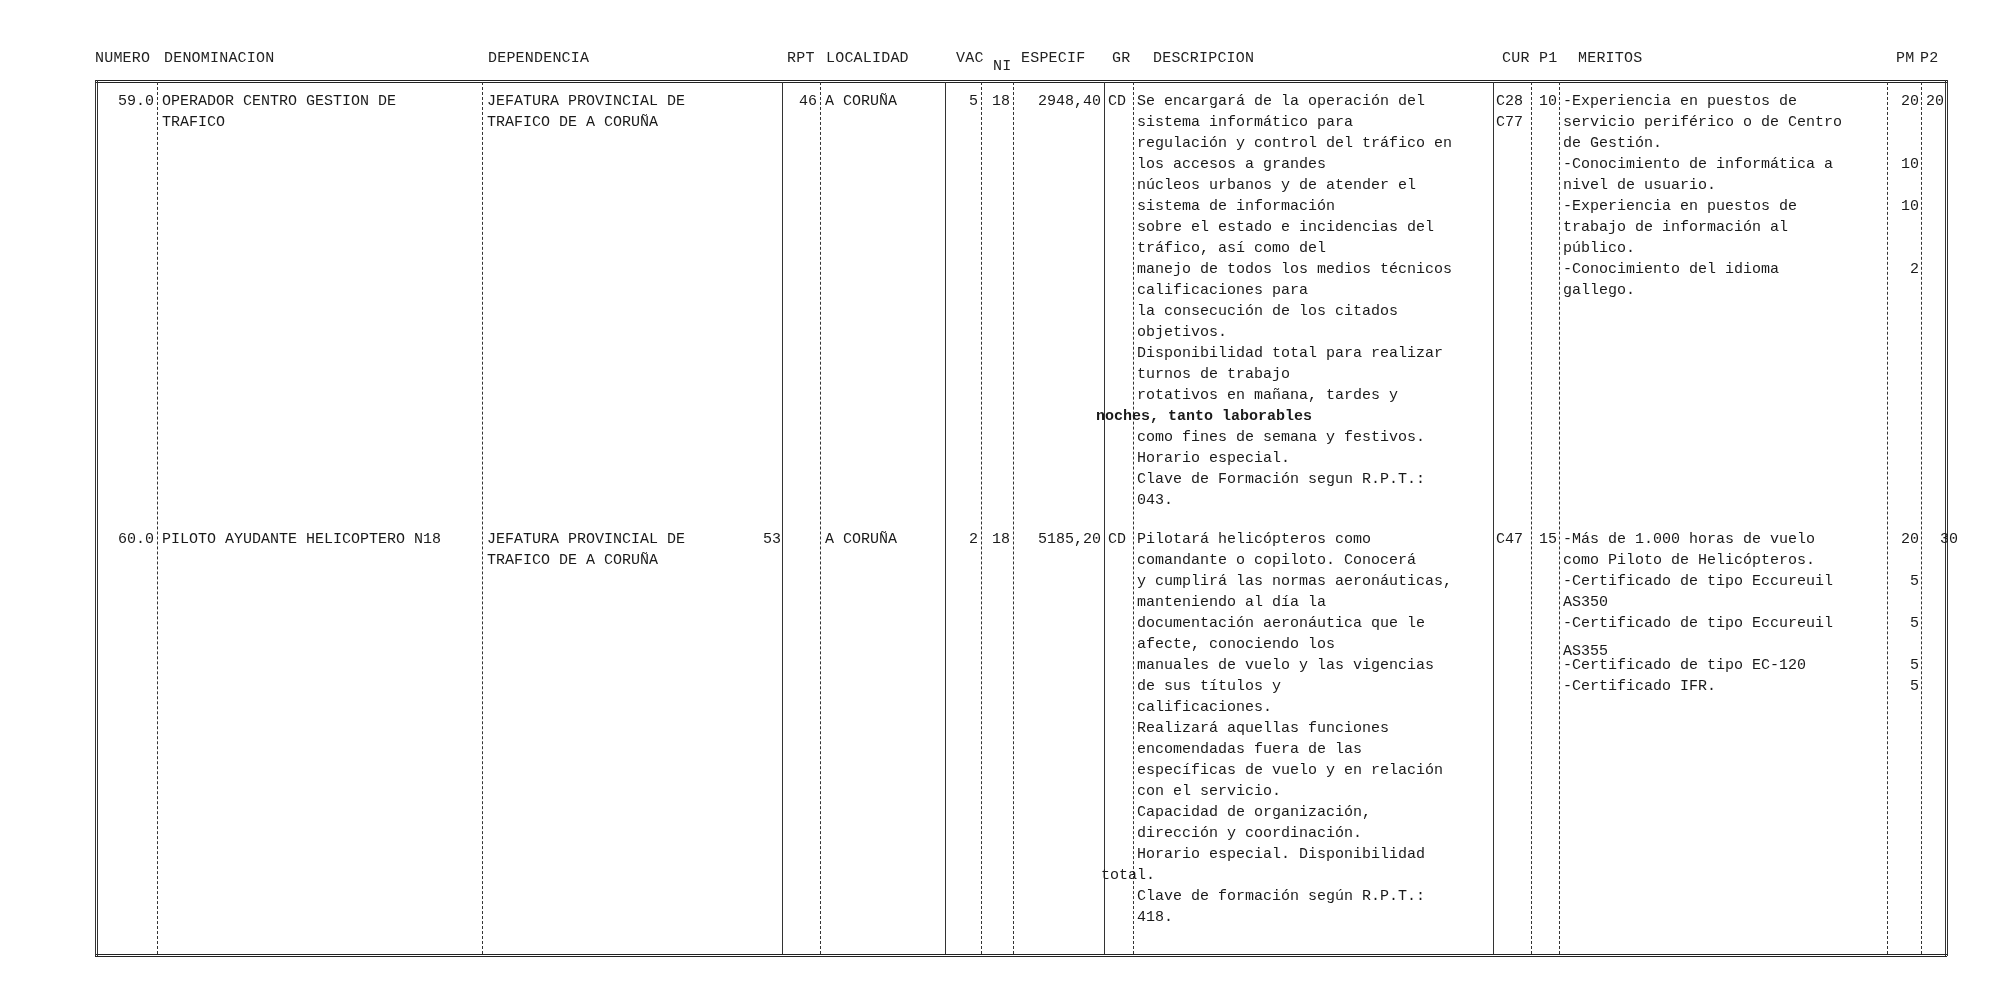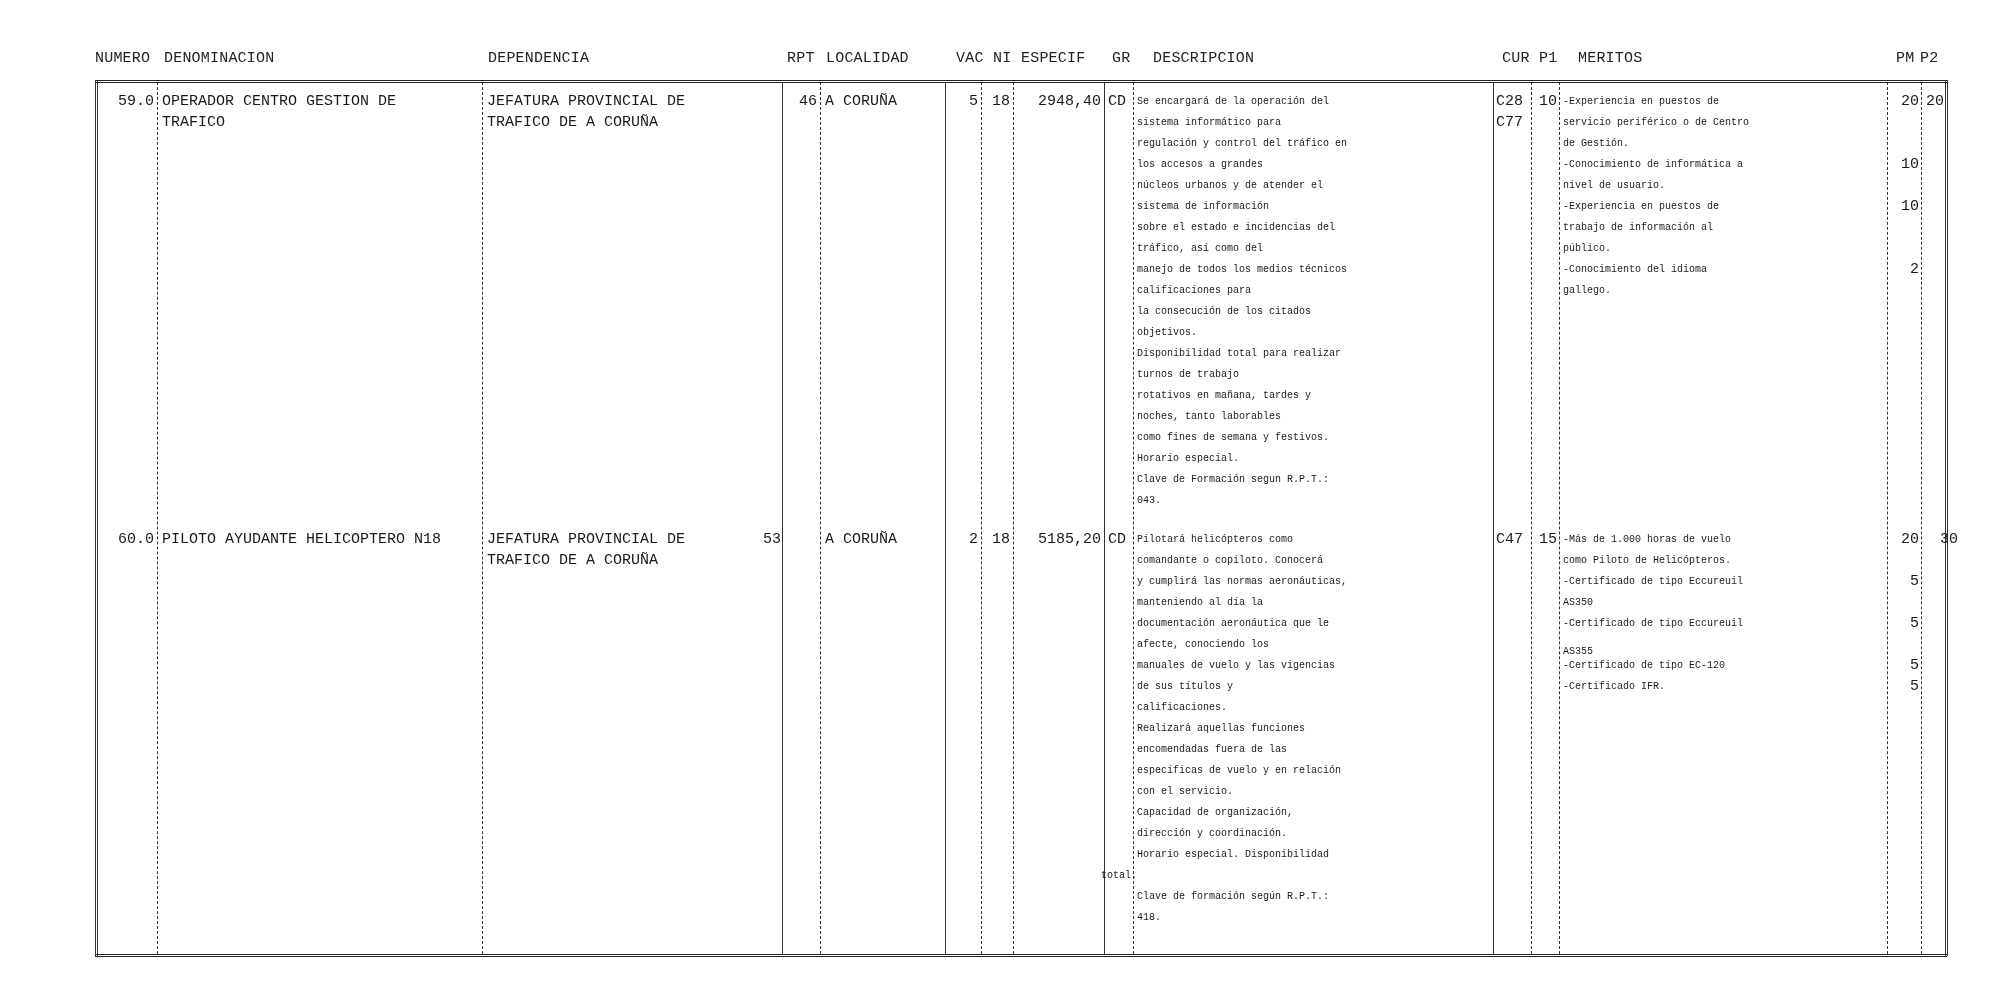--- a/index.html
+++ b/index.html
@@ -9,33 +9,33 @@
   .frame-top { position:absolute; left:95px; top:80px; width:1852px; height:0;
                border-top:3px double #222; }
   .frame-bottom { position:absolute; left:95px; top:954px; width:1852px; height:0;
                border-top:3px double #222; }
   .frame-left { position:absolute; left:95px; top:80px; width:0; height:876px; border-left:3px double #333; }
   .frame-right { position:absolute; left:1945px; top:80px; width:0; height:876px; border-left:3px double #333; }
   .vline { position:absolute; top:82px; width:0; height:872px; border-left:1.5px dashed #333; }
   .vline.solid { border-left:1.5px solid #333; }
   .cell { position:absolute; font-size:15px; line-height:21px; white-space:pre; color:#1a1a1a; }
   .right { text-align:right; }
-  .desc, .mer { font-family:"Liberation Mono","DejaVu Sans Mono",monospace; font-size:10px; }
+  .desc, .mer { font-family:"Liberation Mono","DejaVu Sans Mono",monospace; font-size:15px; }
   .record { position:absolute; left:0; width:2000px; }
 </style>
 </head>
 <body>
 
 <div class="hdr" style="left:95px;">NUMERO</div>
 <div class="hdr" style="left:164px;">DENOMINACION</div>
 <div class="hdr" style="left:488px;">DEPENDENCIA</div>
 <div class="hdr" style="left:787px;">RPT</div>
 <div class="hdr" style="left:826px;">LOCALIDAD</div>
 <div class="hdr" style="left:956px;">VAC</div>
-<div class="hdr" style="left:993px;">NI</div>
+<div class="hdr" style="left:993px;margin-top:8px;">NI</div>
 <div class="hdr" style="left:1021px;">ESPECIF</div>
 <div class="hdr" style="left:1112px;">GR</div>
 <div class="hdr" style="left:1153px;">DESCRIPCION</div>
 <div class="hdr" style="left:1502px;">CUR</div>
 <div class="hdr" style="left:1539px;">P1</div>
 <div class="hdr" style="left:1578px;">MERITOS</div>
 <div class="hdr" style="left:1896px;">PM</div>
 <div class="hdr" style="left:1920px;">P2</div>
 
 <div class="frame-top"></div>
@@ -79,21 +79,21 @@
   <div class="cell desc" style="left:1137px;top:105px;">sistema de información</div>
   <div class="cell desc" style="left:1137px;top:126px;">sobre el estado e incidencias del</div>
   <div class="cell desc" style="left:1137px;top:147px;">tráfico, así como del</div>
   <div class="cell desc" style="left:1137px;top:168px;">manejo de todos los medios técnicos</div>
   <div class="cell desc" style="left:1137px;top:189px;">calificaciones para</div>
   <div class="cell desc" style="left:1137px;top:210px;">la consecución de los citados</div>
   <div class="cell desc" style="left:1137px;top:231px;">objetivos.</div>
   <div class="cell desc" style="left:1137px;top:252px;">Disponibilidad total para realizar</div>
   <div class="cell desc" style="left:1137px;top:273px;">turnos de trabajo</div>
   <div class="cell desc" style="left:1137px;top:294px;">rotativos en mañana, tardes y</div>
-  <div class="cell desc" style="left:1137px;top:315px;">noches, tanto laborables</div>
+  <div class="cell desc" style="left:1096px;top:315px;font-weight:bold;">noches, tanto laborables</div>
   <div class="cell desc" style="left:1137px;top:336px;">como fines de semana y festivos.</div>
   <div class="cell desc" style="left:1137px;top:357px;">Horario especial.</div>
   <div class="cell desc" style="left:1137px;top:378px;">Clave de Formación segun R.P.T.:</div>
   <div class="cell desc" style="left:1137px;top:399px;">043.</div>
 
   <div class="cell" style="left:1496px;top:0;">C28</div>
   <div class="cell" style="left:1496px;top:21px;">C77</div>
   <div class="cell right" style="left:1533px;width:24px;">10</div>
 
   <div class="cell mer" style="left:1563px;top:0px;">-Experiencia en puestos de</div>

